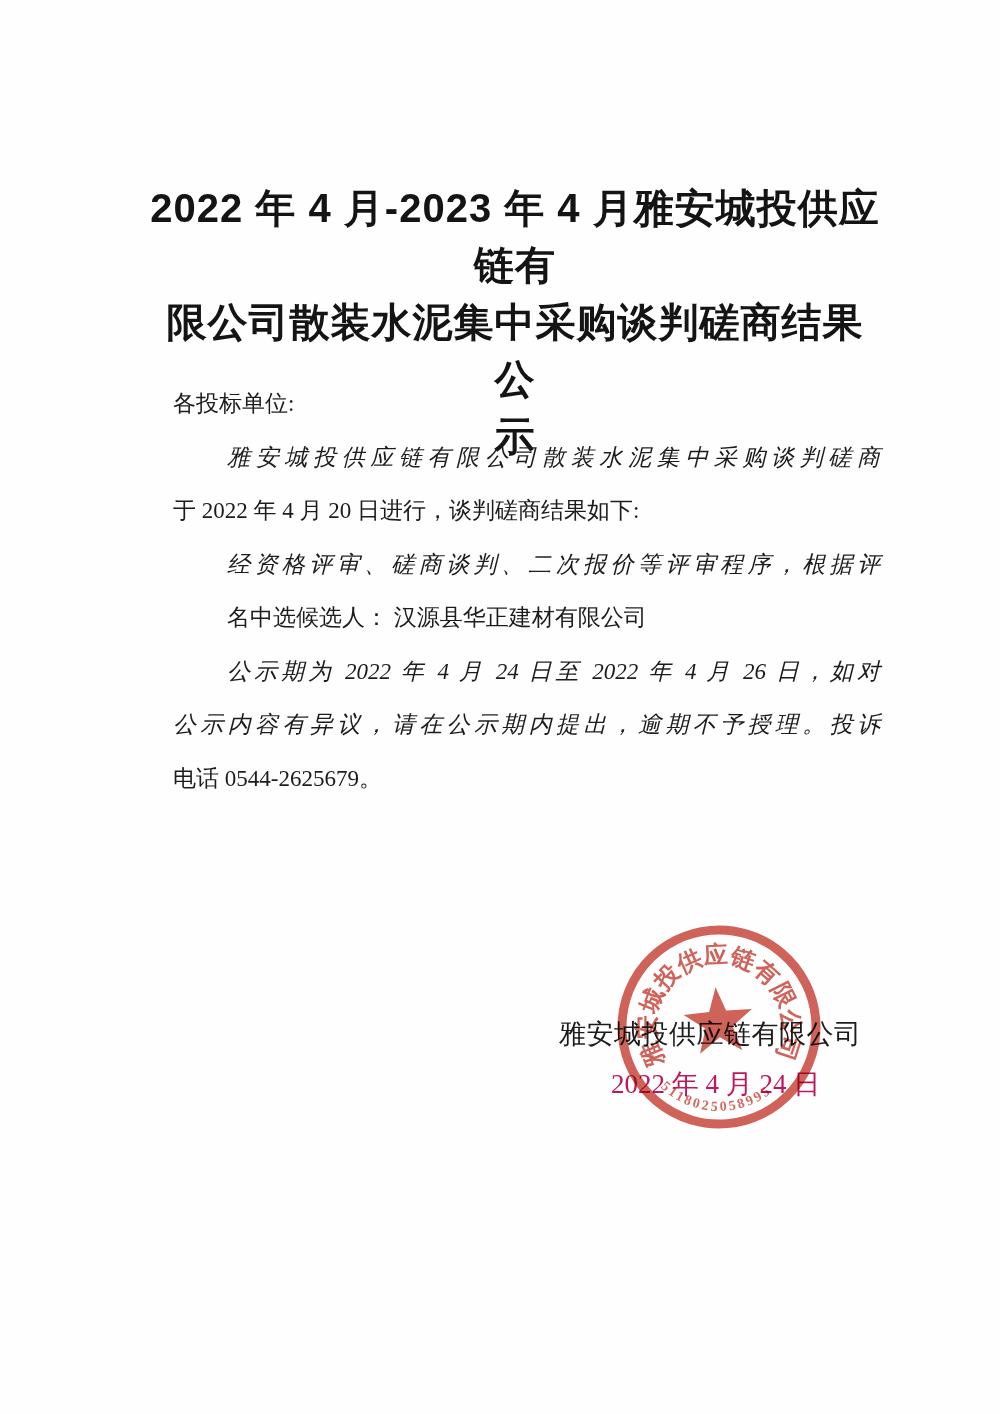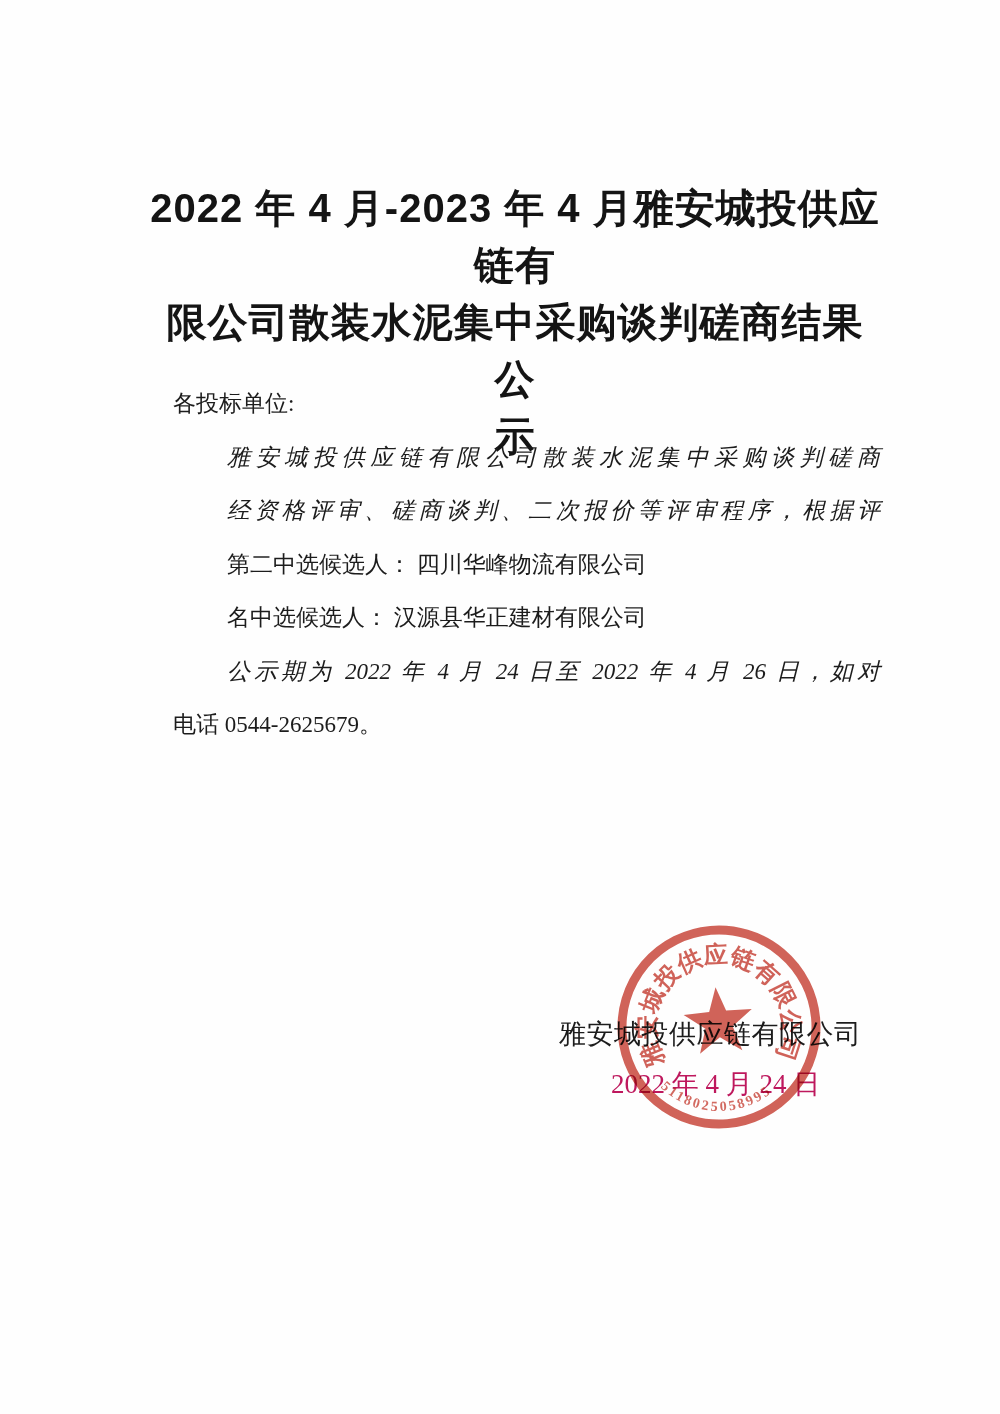--- a/index.html
+++ b/index.html
@@ -72,24 +72,25 @@
 
   <div class="title-block">
     <div>2022 年 4 月-2023 年 4 月雅安城投供应链有</div>
     <div>限公司散装水泥集中采购谈判磋商结果公</div>
     <div>示</div>
   </div>
 
   <div class="body-block">
     <div class="body-line">各投标单位:</div>
     <div class="body-line indent full">雅安城投供应链有限公司散装水泥集中采购谈判磋商</div>
+    <div class="body-line">于 2022 年 4 月 20 日进行，谈判磋商结果如下:</div>
     <div class="body-line indent full">经资格评审、磋商谈判、二次报价等评审程序，根据评</div>
-    <div class="body-line indent">第二中选候选人： 四川华峰物流有限公司</div>
     <div class="body-line indent">名中选候选人： 汉源县华正建材有限公司</div>
     <div class="body-line indent full">公示期为 2022 年 4 月 24 日至 2022 年 4 月 26 日，如对</div>
+    <div class="body-line full">公示内容有异议，请在公示期内提出，逾期不予授理。投诉</div>
     <div class="body-line">电话  0544-2625679。</div>
   </div>
 
   <div class="signature-company">雅安城投供应链有限公司</div>
   <div class="signature-date">2022 年 4 月 24 日</div>
 
   <svg class="seal" viewBox="0 0 210 210" xmlns="http://www.w3.org/2000/svg" xmlns:xlink="http://www.w3.org/1999/xlink">
     <defs>
       <path id="sealArcTop" d="M 48.5,135 A 64 64 0 1 1 161.5,135" fill="none"></path>
       <path id="sealArcBottom" d="M 35.4,152 A 84 84 0 0 0 174.6,152" fill="none"></path>

